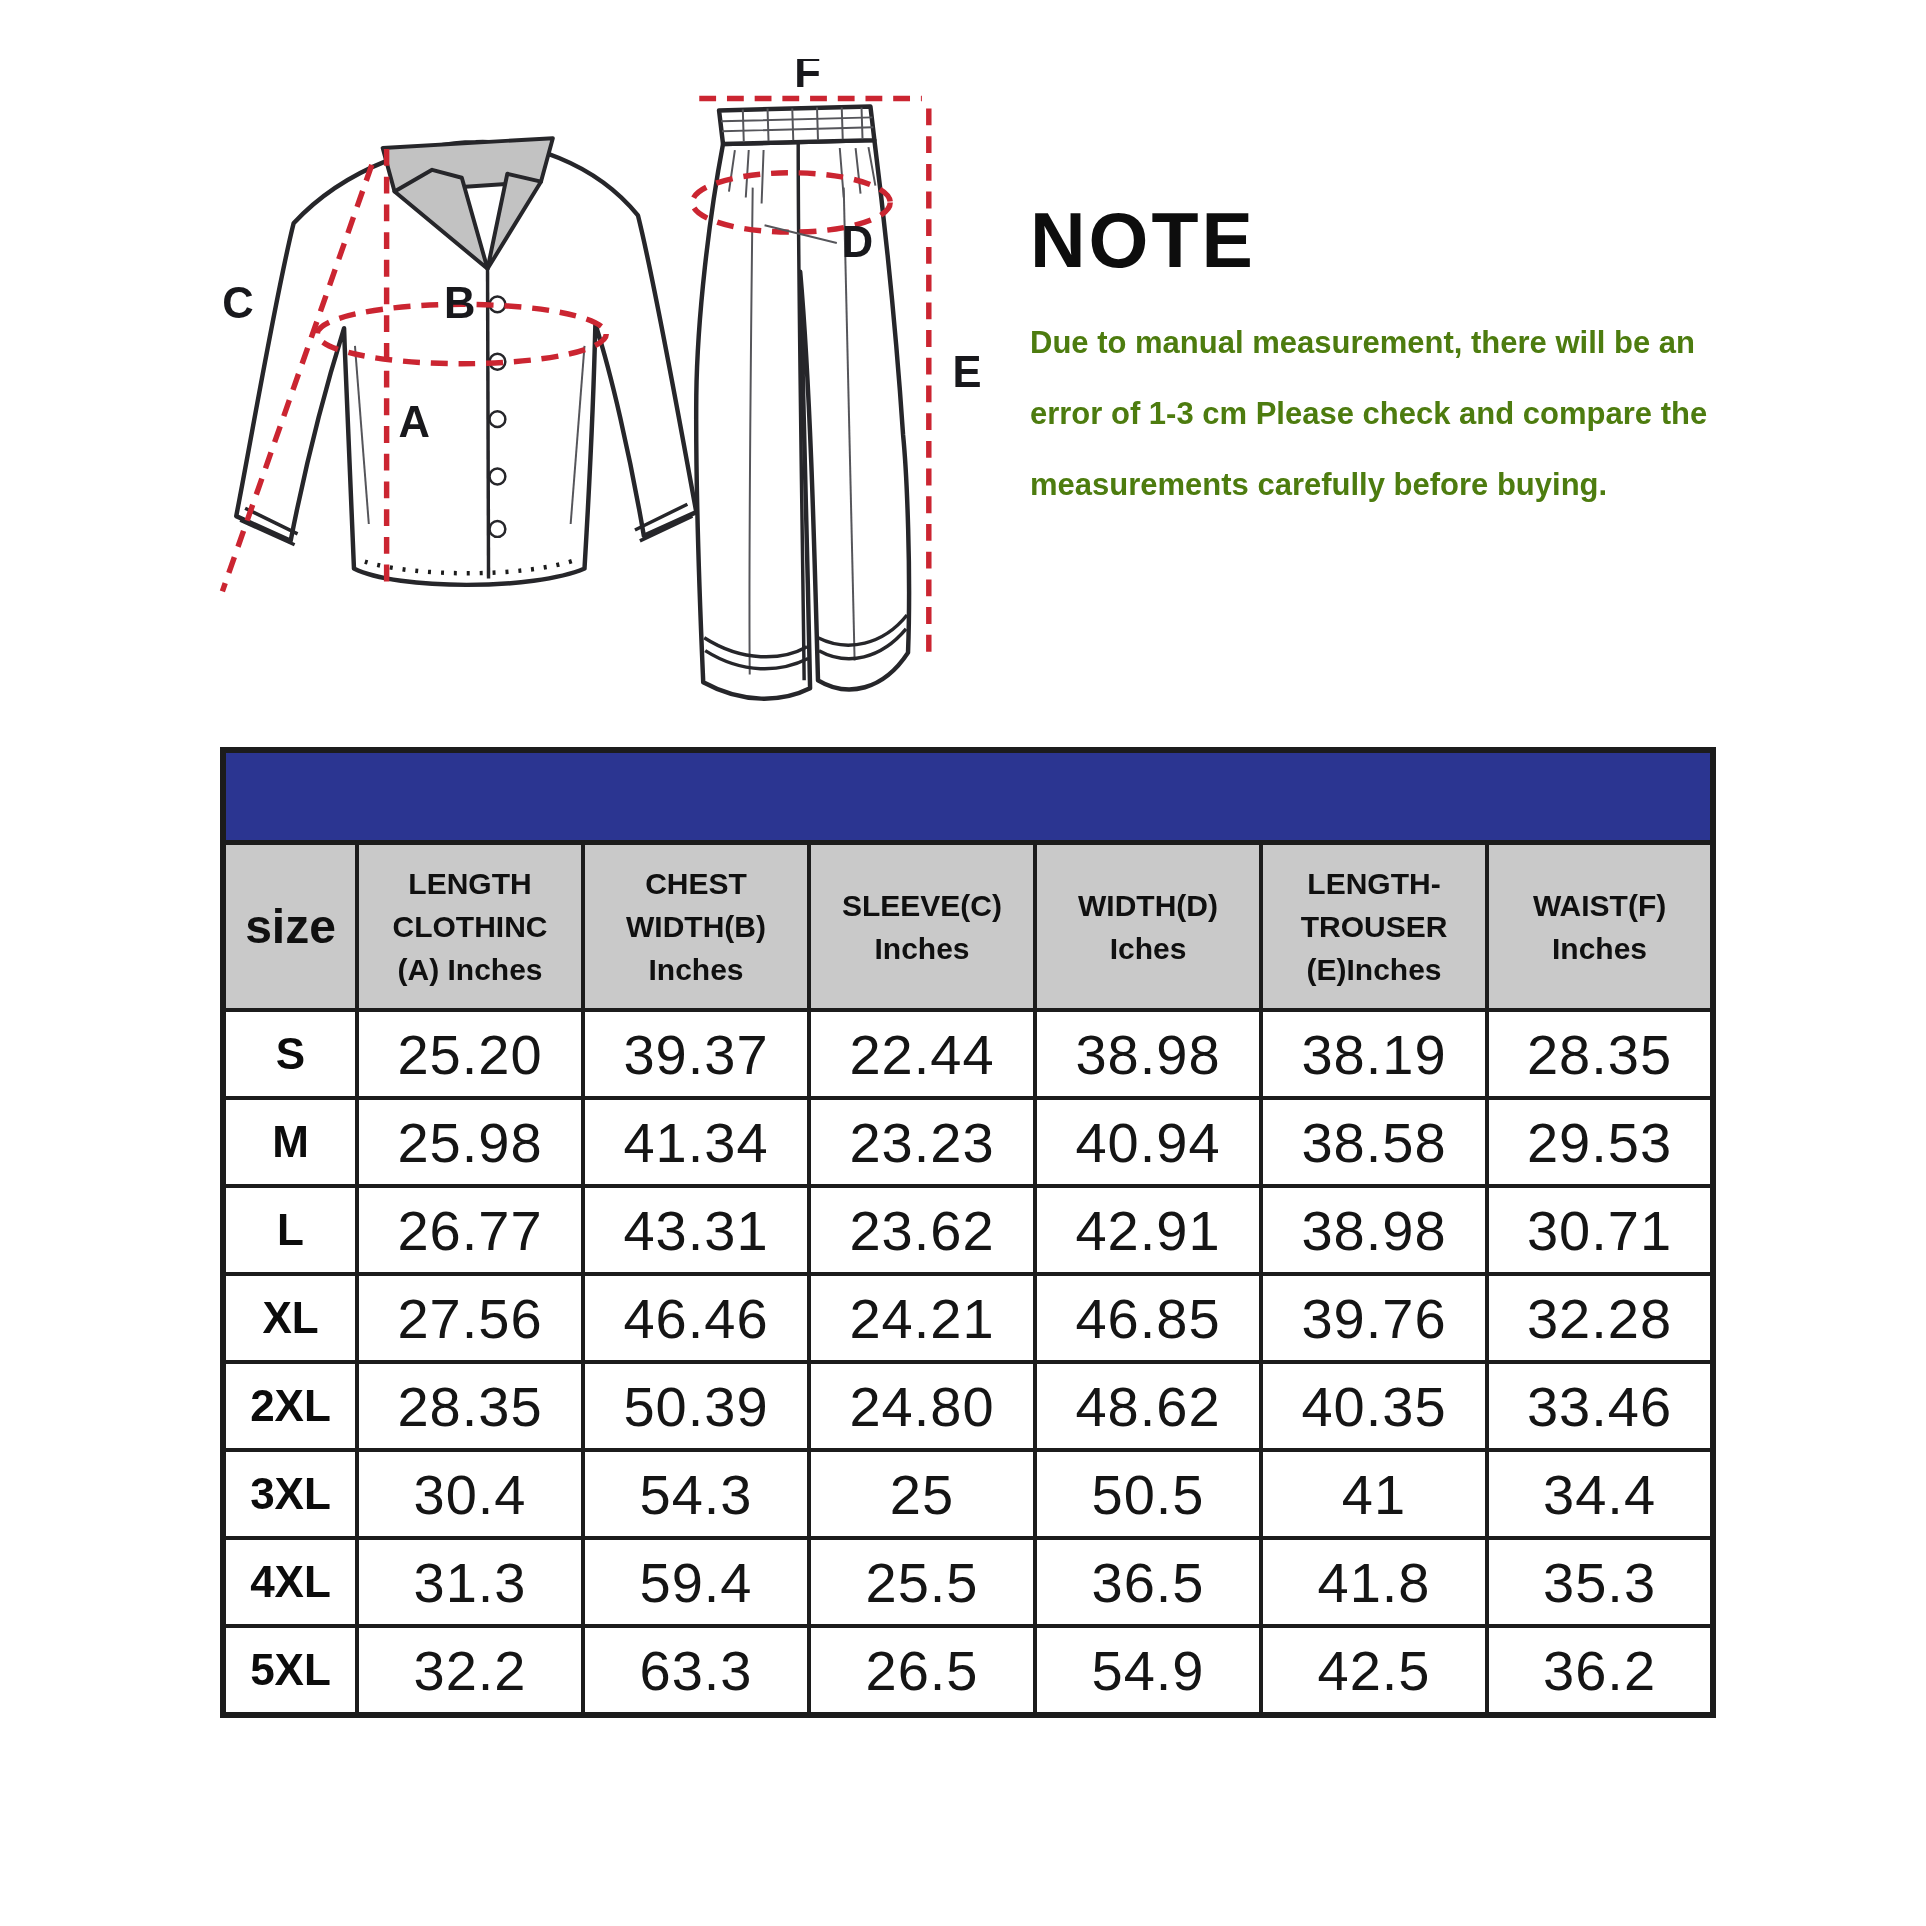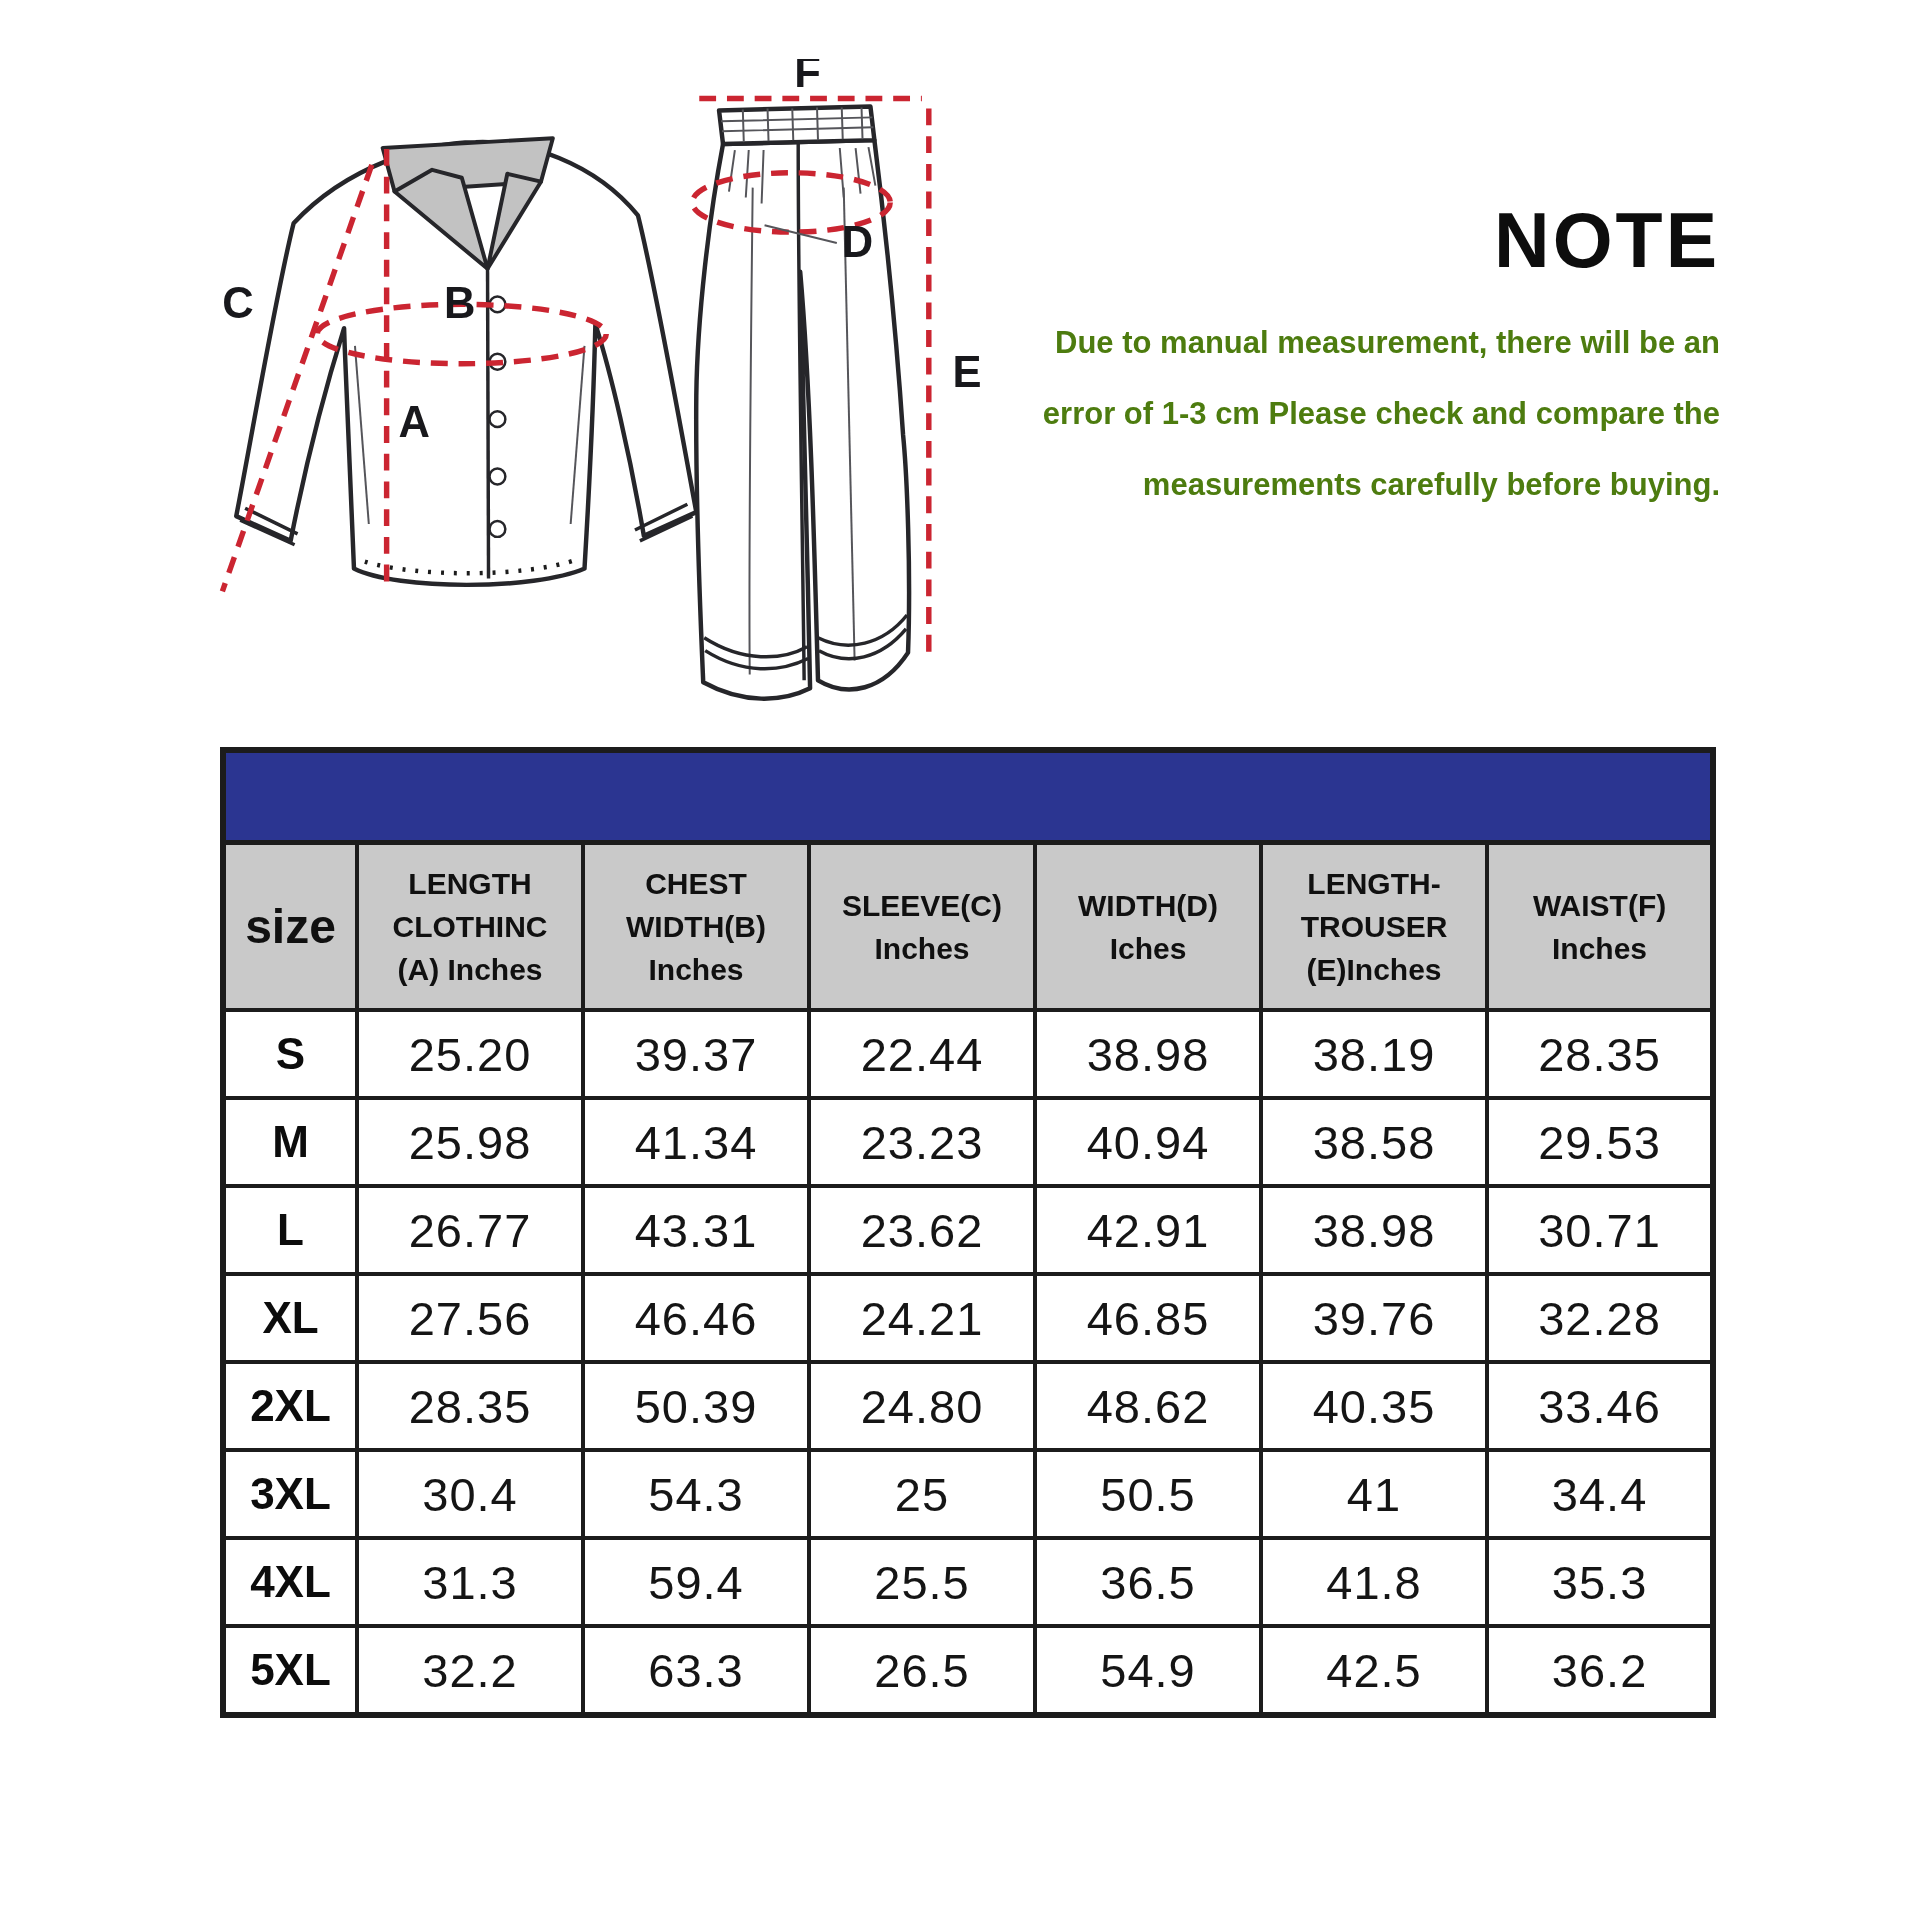--- a/index.html
+++ b/index.html
@@ -20,21 +20,21 @@
   .outline{fill:#ffffff;stroke:#26262a;stroke-width:4.5;stroke-linejoin:round;}
   .thinline{fill:none;stroke:#55555a;stroke-width:2;}
   .darkline{fill:none;stroke:#26262a;stroke-width:3.5;}
   .collar{fill:#c2c2c2;stroke:#26262a;stroke-width:4;stroke-linejoin:round;}
   .btn{fill:#ffffff;stroke:#26262a;stroke-width:2.5;}
   .red-dash{fill:none;stroke:var(--measure-red);stroke-width:5.5;stroke-dasharray:17 11;stroke-linecap:butt;}
   .hem-dots{fill:none;stroke:#1c1c1c;stroke-width:4.5;stroke-dasharray:3 10;}
   .dim-label{font-family:"Liberation Sans",sans-serif;font-weight:bold;font-size:44px;fill:#18181c;}
 
   
-  .note{position:absolute;left:968px;top:196px;width:752px;text-align:right;}
+  .note{position:absolute;left:1030px;top:196px;width:752px;text-align:left;}
   .note-title{font-size:77px;font-weight:900;letter-spacing:3px;margin-bottom:40px;color:#0d0d0d;}
   .note-line{font-size:31px;font-weight:bold;margin-bottom:35px;color:#4d7c0f;white-space:nowrap;}
 
   
   .size-table{
     position:absolute;left:220px;top:747px;width:1488px;
     border-collapse:collapse;table-layout:fixed;
     border:6px solid var(--line-dark);
   }
   .size-table col.c-size{width:134px;}
@@ -50,21 +50,21 @@
   .head-row th{
     height:163px;background:var(--header-gray);
     font-size:30px;font-weight:bold;line-height:43px;white-space:pre-line;
     color:#101010;
   }
   .head-row th.col-size{font-size:48px;font-weight:bold;line-height:48px;text-align:center;}
   .size-table tbody th{
     height:84px;background:#fff;font-size:44px;font-weight:bold;color:#0c0c0c;
   }
   .size-table tbody td{
-    background:#fff;font-size:47px;font-weight:normal;color:#151515;
+    background:#fff;font-size:56px;font-weight:normal;color:#151515;
     letter-spacing:1px;
   }
 </style>
 </head>
 <body>
 
 <div class="stage">
 
   <svg class="diagram" viewBox="0 0 880 660">
 

